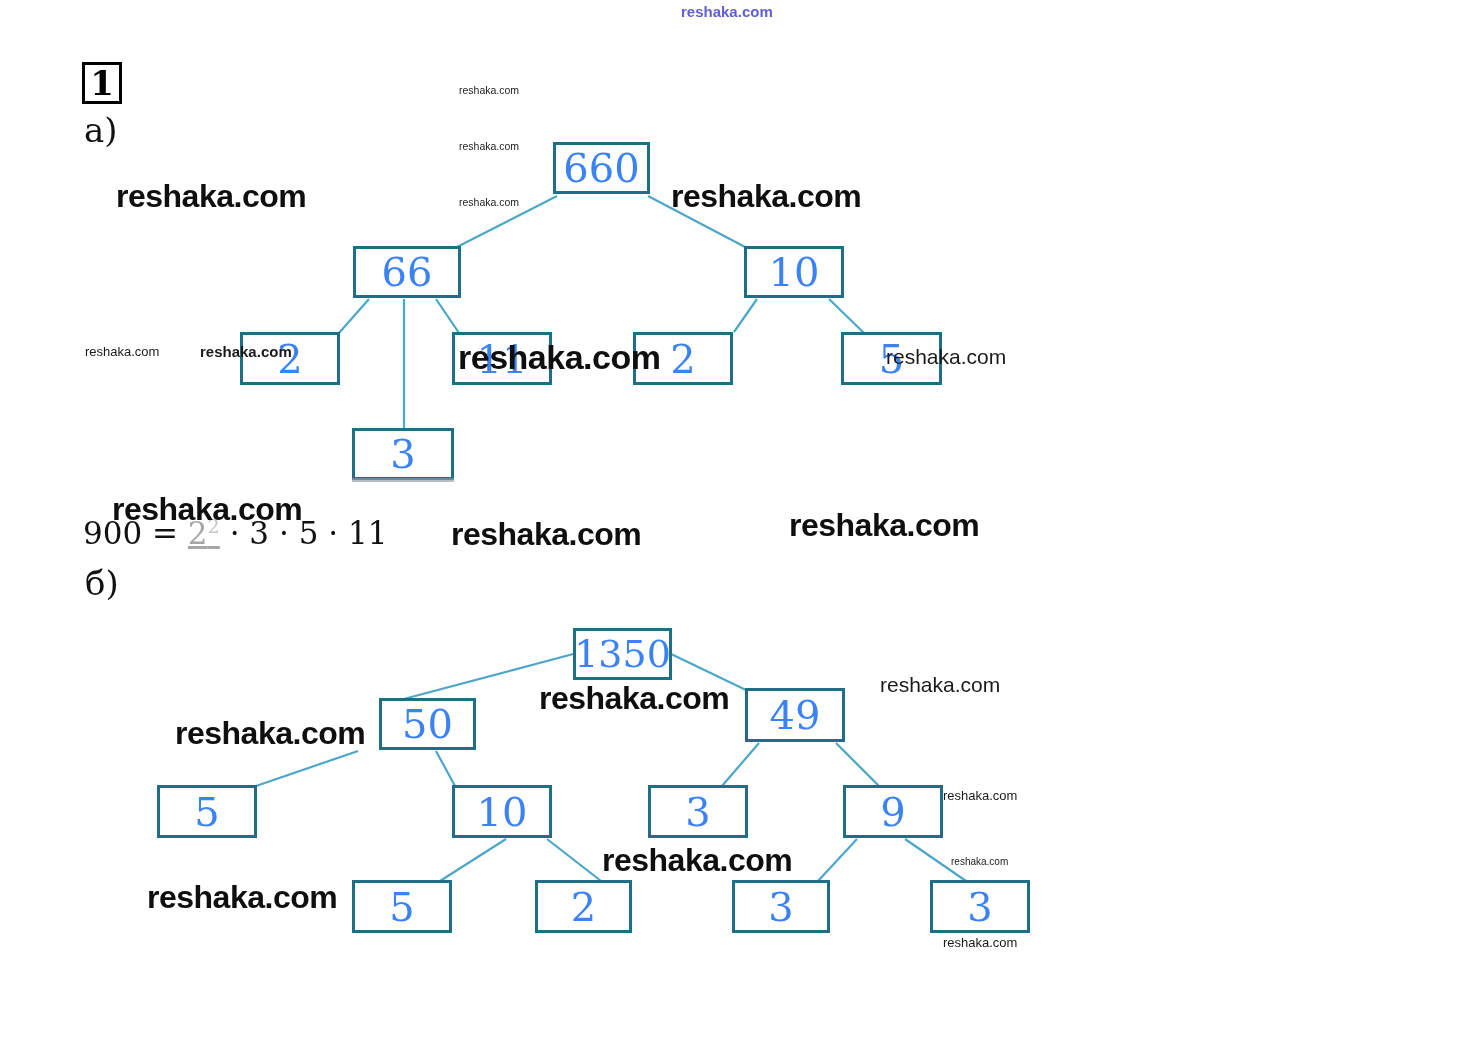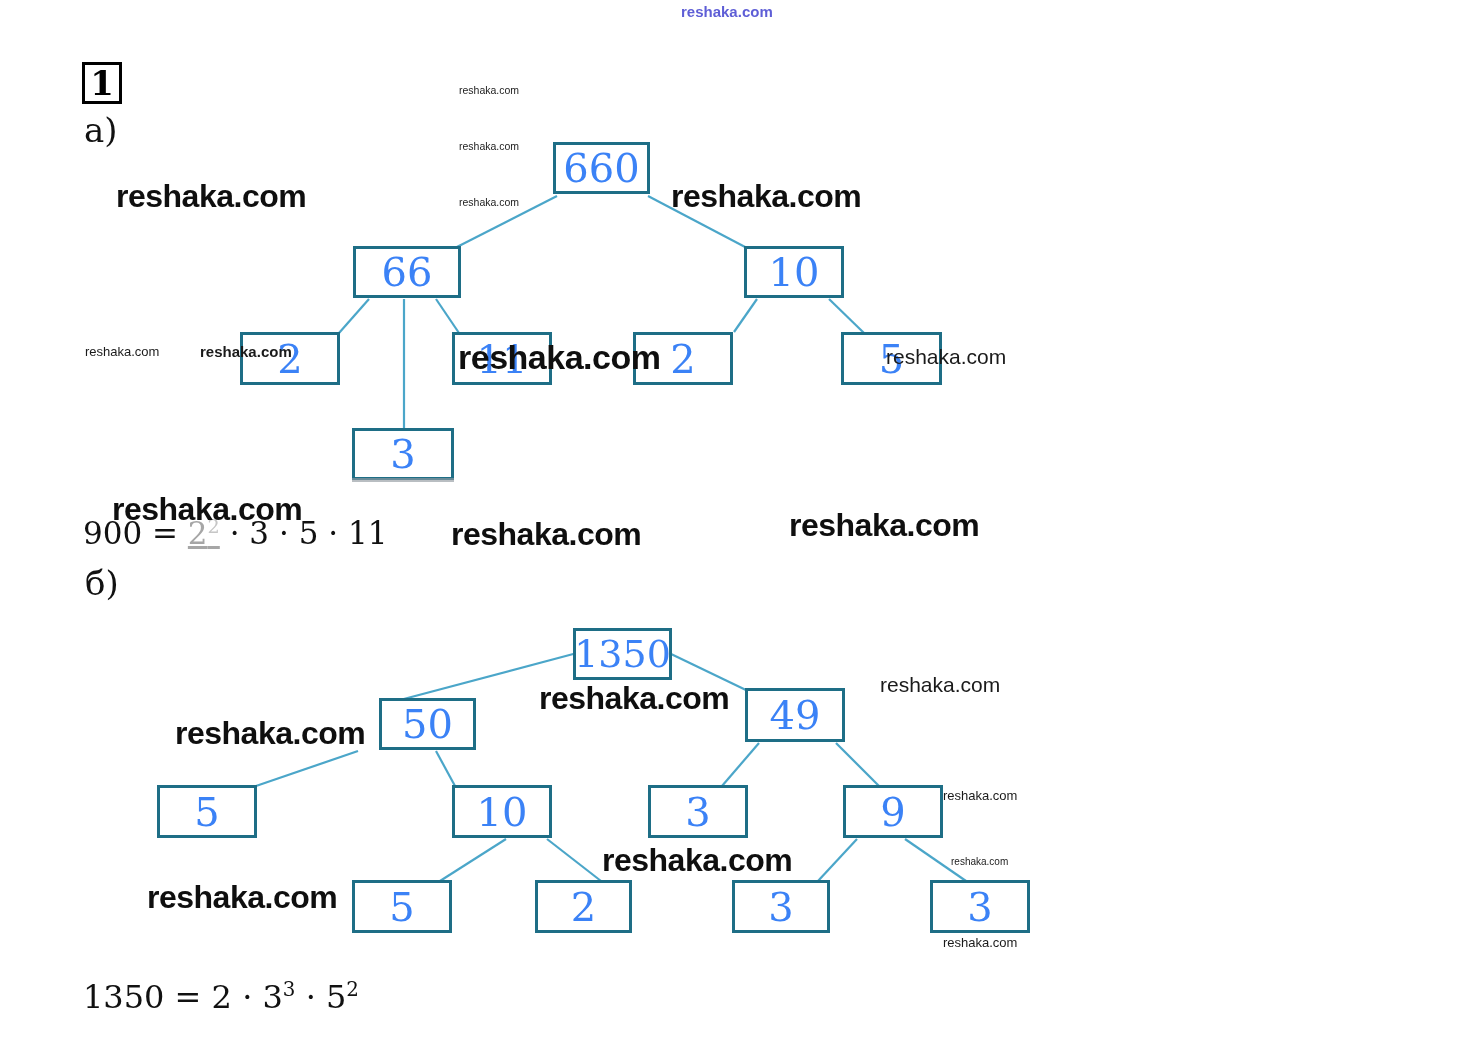--- a/index.html
+++ b/index.html
@@ -90,23 +90,20 @@
   <div class="node" style="left:745px;top:688px;width:100px;height:54px;">49</div>
   <div class="node" style="left:157px;top:785px;width:100px;height:53px;">5</div>
   <div class="node" style="left:452px;top:785px;width:100px;height:53px;">10</div>
   <div class="node" style="left:648px;top:785px;width:100px;height:53px;">3</div>
   <div class="node" style="left:843px;top:785px;width:100px;height:53px;">9</div>
   <div class="node" style="left:352px;top:880px;width:100px;height:53px;">5</div>
   <div class="node" style="left:535px;top:880px;width:97px;height:53px;">2</div>
   <div class="node" style="left:732px;top:880px;width:98px;height:53px;">3</div>
   <div class="node" style="left:930px;top:880px;width:100px;height:53px;">3</div>
 
-  <div class="equation" style="left:83px;top:978px;font-size:32px;">
-    <span>1350 = 2 · 3</span><sup>3</sup><span> · 5</span><sup>2</sup>
-  </div>
 
   <div class="wm wm-top" style="left:681px;top:4px;">reshaka.com</div>
   <div class="wm wm-tiny" style="left:459px;top:85px;">reshaka.com</div>
   <div class="wm wm-tiny" style="left:459px;top:141px;">reshaka.com</div>
   <div class="wm wm-tiny" style="left:459px;top:197px;">reshaka.com</div>
   <div class="wm wm-big" style="left:116px;top:180px;">reshaka.com</div>
   <div class="wm wm-big" style="left:671px;top:180px;">reshaka.com</div>
   <div class="wm wm-small" style="left:85px;top:345px;">reshaka.com</div>
   <div class="wm wm-med2" style="left:200px;top:344px;">reshaka.com</div>
   <div class="wm wm-xl" style="left:458px;top:340px;">reshaka.com</div>

